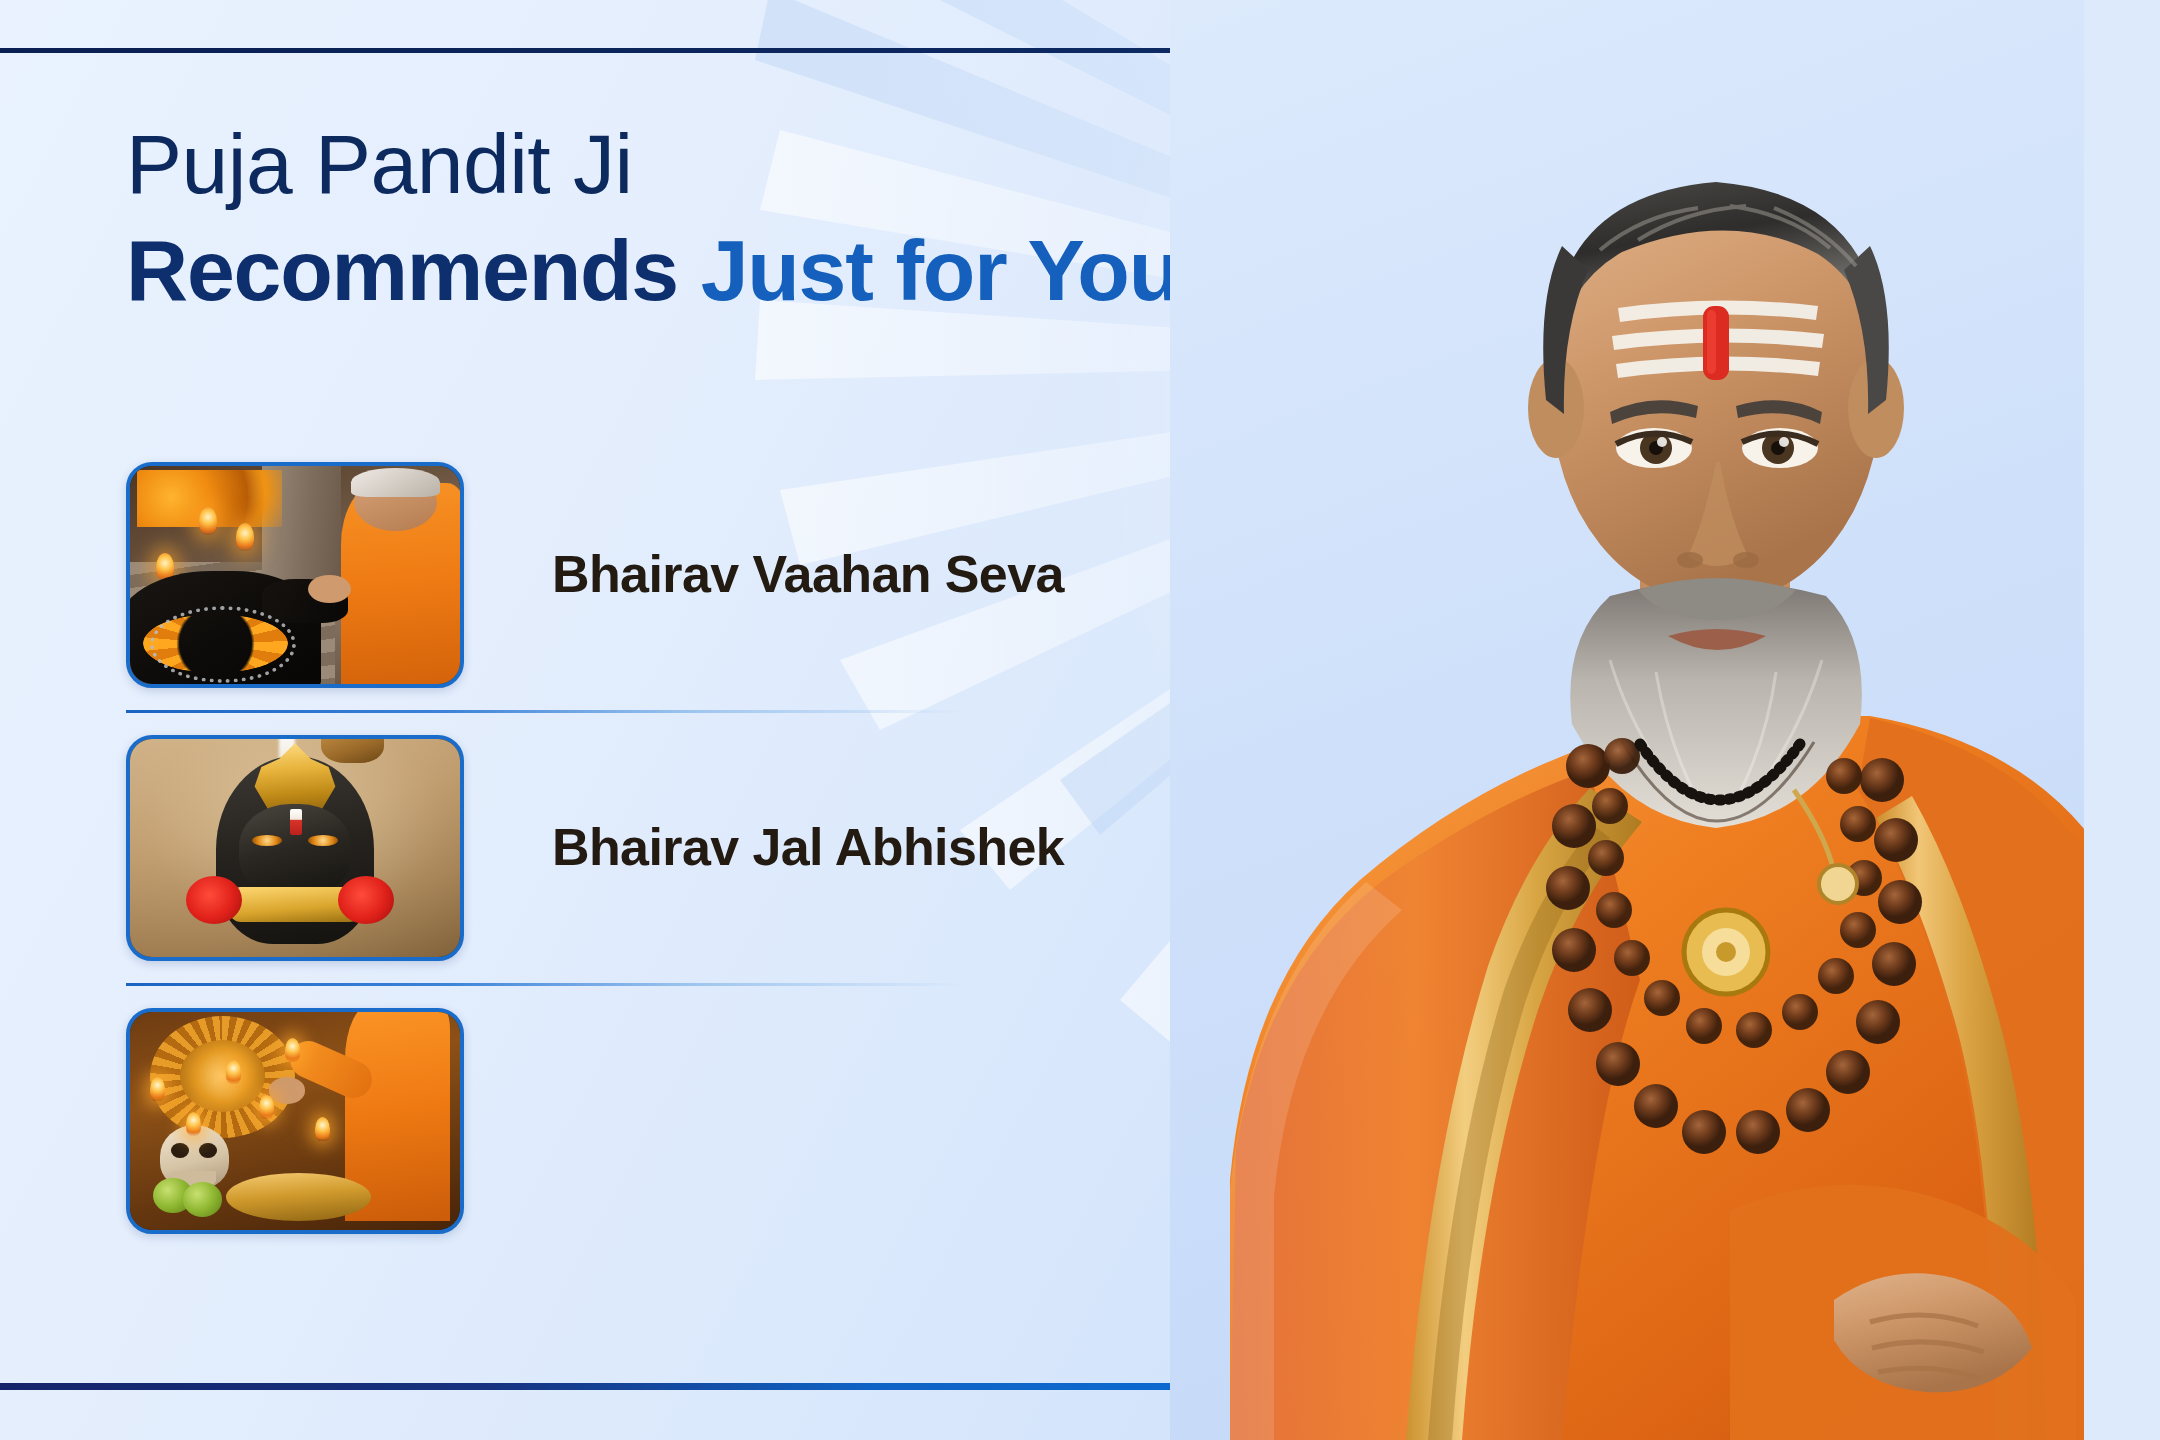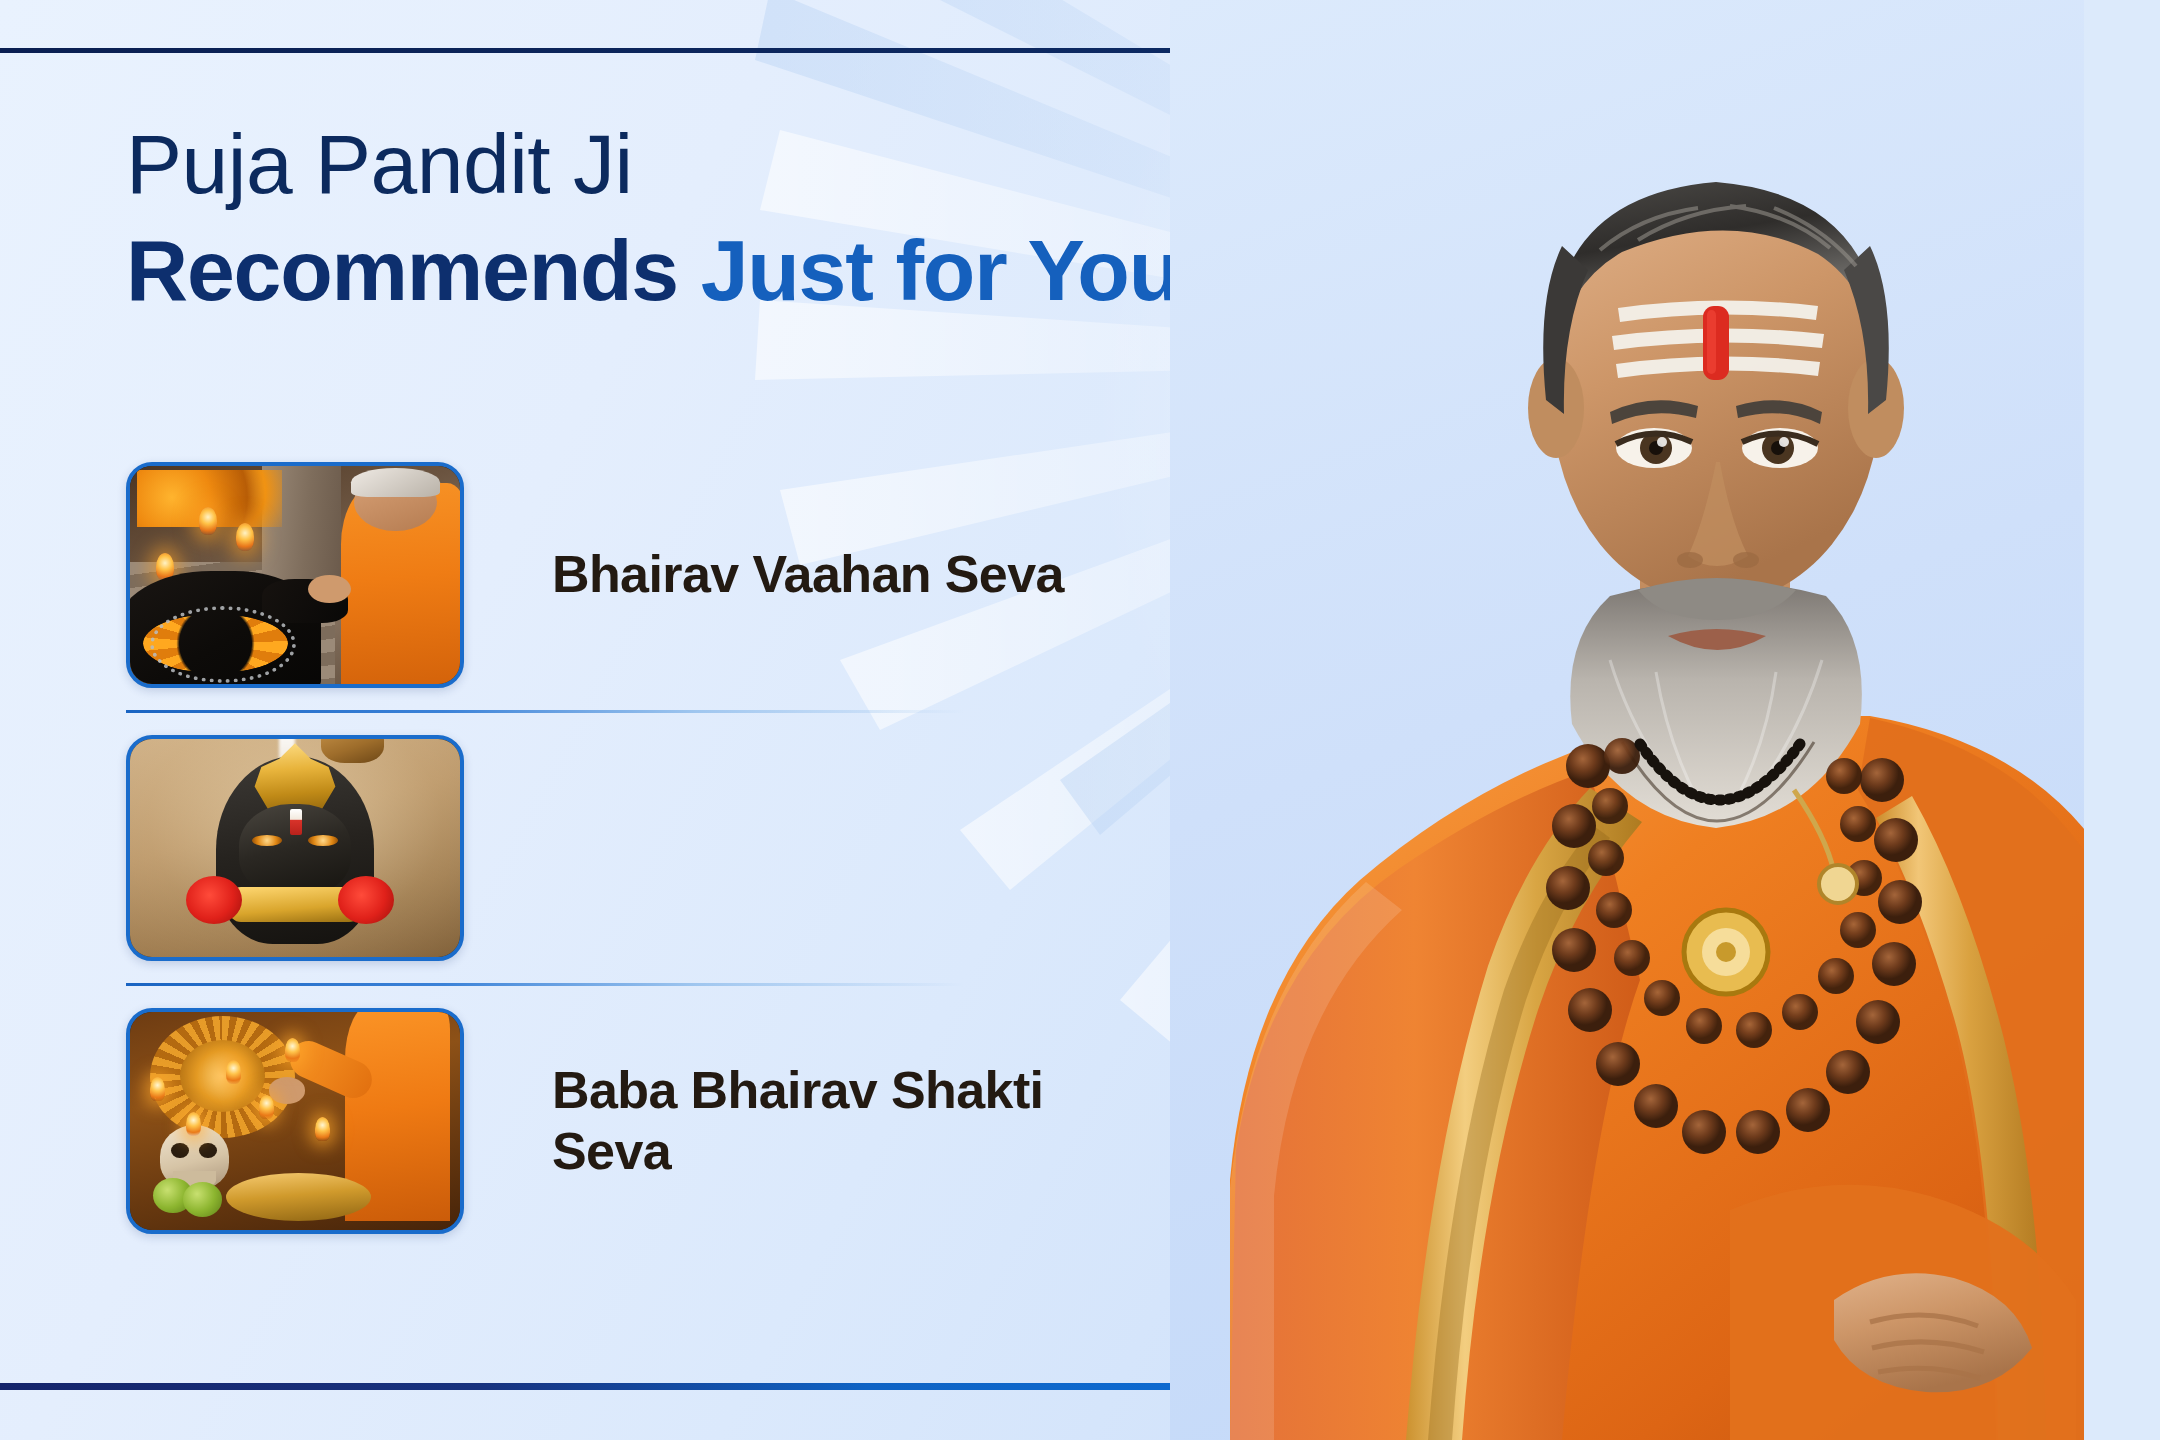--- a/index.html
+++ b/index.html
@@ -236,20 +236,21 @@
             <div class="t2-crown"></div>
           <div class="t2-face"></div>
           <div class="t2-tilak"></div>
           <div class="t2-eye t2-e1"></div>
             <div class="t2-eye t2-e2"></div>
           <div class="t2-neck"></div>
           <div class="t2-fl t2-fl1"></div>
             <div class="t2-fl t2-fl2"></div>
         </div>
       </div>
+      <div class="rec-label">Bhairav Jal Abhishek</div>
     </div>
 
     <div class="rec-div"></div>
 
     <div class="rec-item">
       <div class="thumb">
         <div class="ph">
           <div class="t3-bg"></div>
             <div class="t3-mandala"></div>
             <div class="t3-mand2"></div>
@@ -264,21 +265,20 @@
             <div class="t3-fruit t3-f2"></div>
           <div class="t3-thali"></div>
           <div class="t3-lamp t3-a"></div>
             <div class="t3-lamp t3-b"></div>
             <div class="t3-lamp t3-c"></div>
           <div class="t3-lamp t3-d"></div>
             <div class="t3-lamp t3-e"></div>
             <div class="t3-lamp t3-f"></div>
         </div>
       </div>
-      <div class="rec-label">Baba Bhairav Shakti Seva</div>
     </div>
 
   </div>
 
   <div class="guru">
     <div class="g-bg"></div>
     <svg class="g-svg" width="990" height="1440" viewBox="0 0 990 1440" aria-hidden="true">
       <defs>
         <linearGradient id="robe" x1="0" y1="0" x2="1" y2="1">
           <stop offset="0%" stop-color="#f8a148"></stop>

